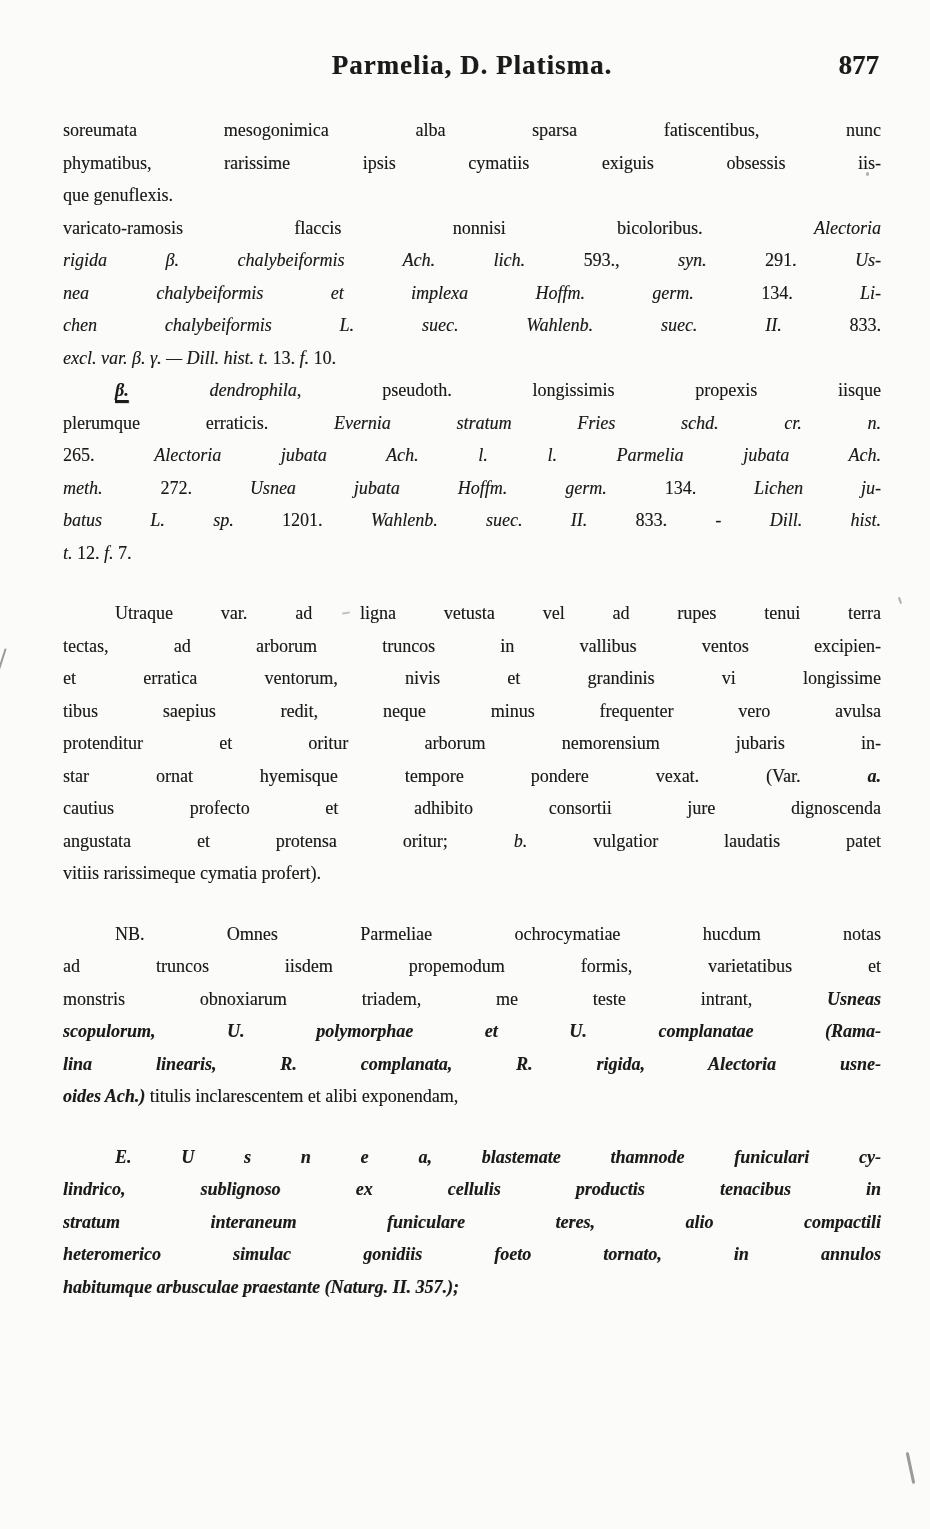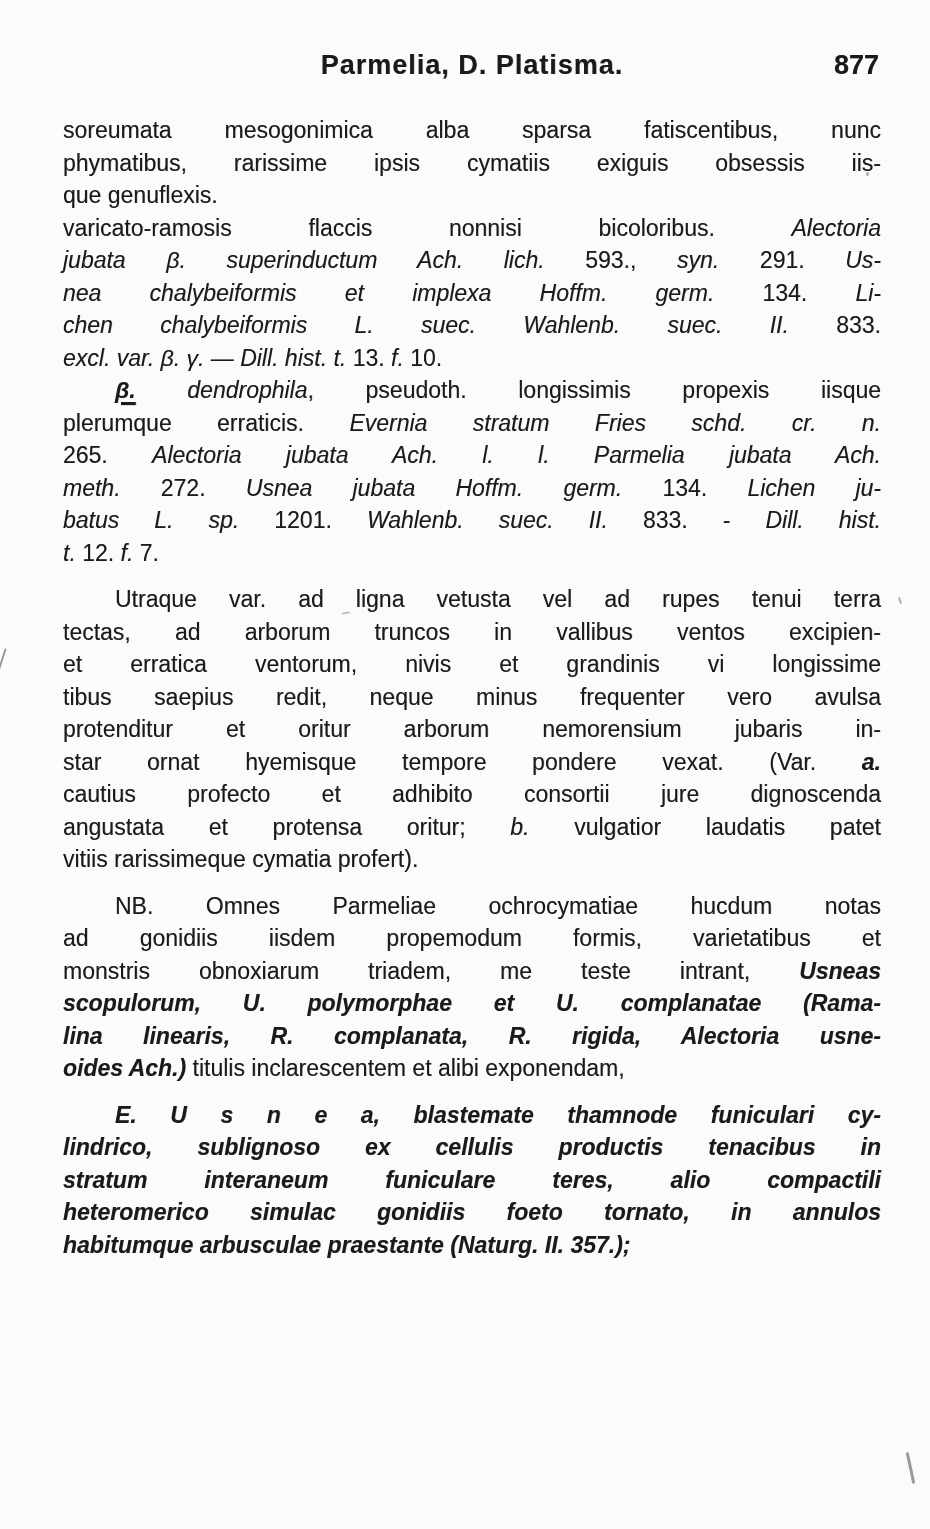--- a/index.html
+++ b/index.html
@@ -4,21 +4,21 @@
 <style>
   :root { --ink: #1a1a1a; --paper: #fbfbf9; }
   html, body { margin: 0; padding: 0; background: #e8e8e6; }
   .page {
     position: relative;
     width: 930px;
     height: 1529px;
     margin: 0 auto;
     background: var(--paper);
     overflow: hidden;
-    font-family: Liberation Sans, sans-serif;
+    font-family: Liberation Serif, serif;
     color: var(--ink);
   }
   .running-head {
     position: absolute;
     top: 50px;
     left: 63px;
     width: 818px;
     height: 38px;
   }
   .running-title {
@@ -35,26 +35,26 @@
     top: 0;
     font-size: 27px;
     font-weight: bold;
     text-shadow: 0.4px 0.4px 0 rgba(10,10,10,0.45);
   }
   .body-text {
     position: absolute;
     top: 114px;
     left: 63px;
     width: 818px;
-    font-size: 23px;
+    font-size: 18px;
     line-height: 32.5px;
     text-shadow: 0.35px 0.35px 0 rgba(10,10,10,0.38);
   }
   .para { margin: 0; }
-  .para.gap { margin-top: 14px; }
+  .para.gap { margin-top: 28px; }
   .line {
     text-align: justify;
     text-align-last: justify;
     white-space: normal;
   }
   .line.last { text-align-last: left; }
   .line.indent { padding-left: 52px; }
   .it { font-style: italic; }
   .bd { font-weight: bold; }
   .ul {
@@ -79,21 +79,21 @@
   </div>
 
   <div class="body-text">
       <div class="para">
         <div class="line"><span>soreumata mesogonimica alba sparsa fatiscentibus, nunc</span></div>
         <div class="line"><span>phymatibus, rarissime ipsis cymatiis exiguis obsessis iis-</span></div>
         <div class="line last"><span>que genuflexis.</span></div>
       </div>
       <div class="para">
         <div class="line"><span>varicato-ramosis flaccis nonnisi bicoloribus. </span><span class="it">Alectoria</span></div>
-        <div class="line"><span class="it">jubata β. superinductum Ach. lich. </span><span>593., </span><span class="it">syn. </span><span>291. </span><span class="it">Us-</span></div>
+        <div class="line"><span class="it">rigida β. chalybeiformis Ach. lich. </span><span>593., </span><span class="it">syn. </span><span>291. </span><span class="it">Us-</span></div>
         <div class="line"><span class="it">nea chalybeiformis et implexa Hoffm. germ. </span><span>134. </span><span class="it">Li-</span></div>
         <div class="line"><span class="it">chen chalybeiformis L. suec. Wahlenb. suec. II. </span><span>833.</span></div>
         <div class="line last"><span class="it">excl. var. β. γ. — Dill. hist. t. </span><span>13. </span><span class="it">f. </span><span>10.</span></div>
       </div>
       <div class="para">
         <div class="line indent"><span class="bd it ul">β.</span><span> </span><span class="it">dendrophila</span><span>, pseudoth. longissimis propexis iisque</span></div>
         <div class="line"><span>plerumque erraticis. </span><span class="it">Evernia stratum Fries schd. cr. n.</span></div>
         <div class="line"><span>265. </span><span class="it">Alectoria jubata Ach. l. l. Parmelia jubata Ach.</span></div>
         <div class="line"><span class="it">meth. </span><span>272. </span><span class="it">Usnea jubata Hoffm. germ. </span><span>134. </span><span class="it">Lichen ju-</span></div>
         <div class="line"><span class="it">batus L. sp. </span><span>1201. </span><span class="it">Wahlenb. suec. II. </span><span>833. - </span><span class="it">Dill. hist.</span></div>
@@ -105,21 +105,21 @@
         <div class="line"><span>et erratica ventorum, nivis et grandinis vi longissime</span></div>
         <div class="line"><span>tibus saepius redit, neque minus frequenter vero avulsa</span></div>
         <div class="line"><span>protenditur et oritur arborum nemorensium jubaris in-</span></div>
         <div class="line"><span>star ornat hyemisque tempore pondere vexat. (Var. </span><span class="bd it">a.</span></div>
         <div class="line"><span>cautius profecto et adhibito consortii jure dignoscenda</span></div>
         <div class="line"><span>angustata et protensa oritur; </span><span class="it">b.</span><span> vulgatior laudatis patet</span></div>
         <div class="line last"><span>vitiis rarissimeque cymatia profert).</span></div>
       </div>
       <div class="para gap">
         <div class="line indent"><span>NB. Omnes Parmeliae ochrocymatiae hucdum notas</span></div>
-        <div class="line"><span>ad gonidiis iisdem propemodum formis, varietatibus et</span></div>
+        <div class="line"><span>ad truncos iisdem propemodum formis, varietatibus et</span></div>
         <div class="line"><span>monstris obnoxiarum triadem, me teste intrant, </span><span class="bd it">Usneas</span></div>
         <div class="line"><span class="bd it">scopulorum, U. polymorphae et U. complanatae (Rama-</span></div>
         <div class="line"><span class="bd it">lina linearis, R. complanata, R. rigida, Alectoria usne-</span></div>
         <div class="line last"><span class="bd it">oides Ach.)</span><span> titulis inclarescentem et alibi exponendam,</span></div>
       </div>
       <div class="para gap">
         <div class="line indent"><span class="bd it">E. U s n e a, blastemate thamnode funiculari cy-</span></div>
         <div class="line"><span class="bd it">lindrico, sublignoso ex cellulis productis tenacibus in</span></div>
         <div class="line"><span class="bd it">stratum interaneum funiculare teres, alio compactili</span></div>
         <div class="line"><span class="bd it">heteromerico simulac gonidiis foeto tornato, in annulos</span></div>

